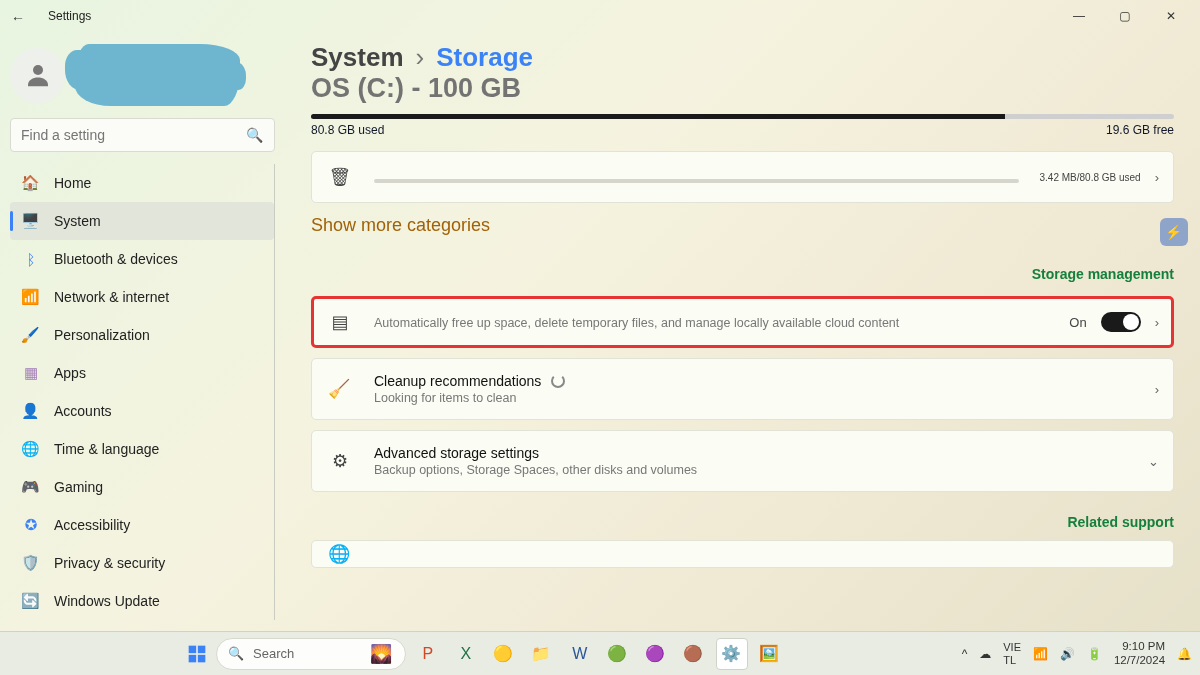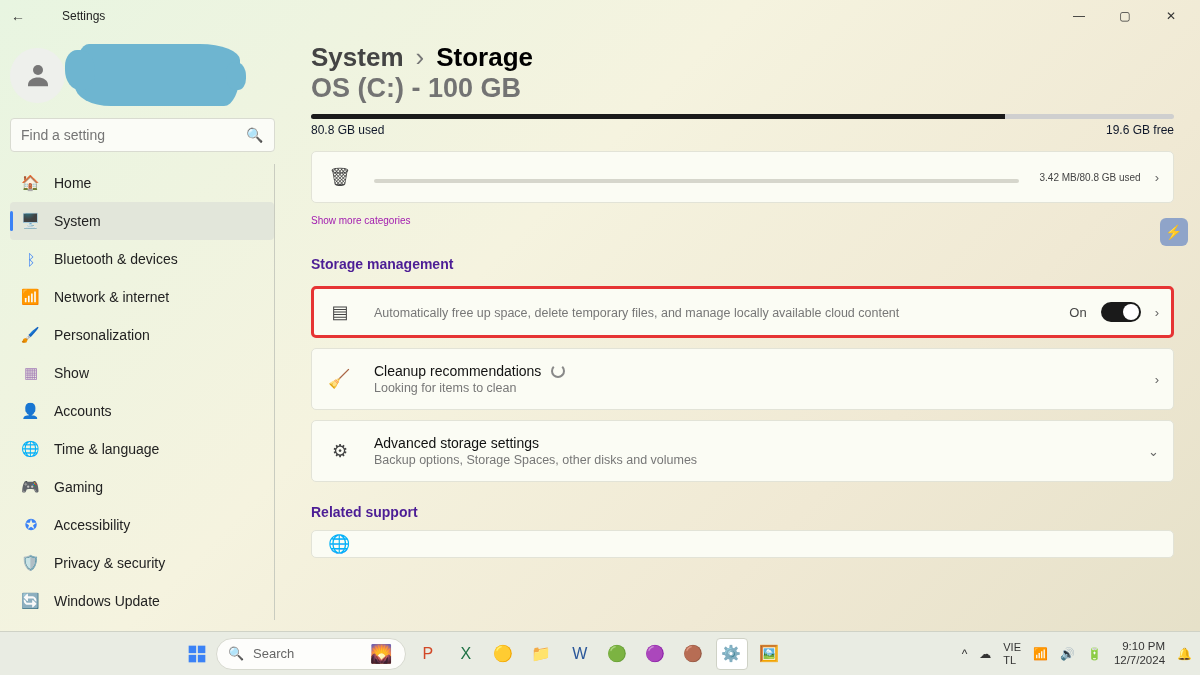--- a/index.html
+++ b/index.html
@@ -10,21 +10,21 @@
   flex-direction: column;
 }
 
 .titlebar {
   height: 32px;
   display: flex;
   align-items: center;
   padding: 0 6px;
 }
 .titlebar .back { width: 24px; text-align: center; font-size: 14px; color: #333; cursor: pointer; }
-.titlebar .title { font-size: 12px; margin-left: 32px; color: #222; }
+.titlebar .title { font-size: 12px; margin-left: 18px; color: #222; }
 .titlebar .winbtns { margin-left: auto; display: flex; gap: 0; }
 .titlebar .winbtn { width: 46px; height: 30px; display: flex; align-items: center; justify-content: center; font-size: 12px; color: #333; cursor: pointer; }
 
 
 .content { flex: 1; display: flex; min-height: 0; }
 .sidebar { width: 285px; padding: 4px 10px 0 10px; display: flex; flex-direction: column; }
 .profile { display: flex; align-items: center; gap: 10px; height: 78px; }
 .avatar {
   width: 55px; height: 55px; border-radius: 50%; background: #eef0ec;
   display: flex; align-items: center; justify-content: center;
@@ -62,21 +62,21 @@
 }
 .nav-icon { width: 18px; display: inline-flex; justify-content: center; font-size: 15px; }
 
 .divider { border-right: 1px solid #c9ccc0; margin: 12px 0 0 0; }
 
 
 .main { flex:1; padding: 6px 26px 0 26px; overflow: hidden; display:flex; flex-direction:column; }
 .breadcrumb { display:flex; align-items:center; gap:12px; font-size: 26px; color:#333; margin-top:4px; }
 .breadcrumb .parent { font-weight: 600; color:#444; cursor:pointer; }
 .breadcrumb .chev { color:#777; }
-.breadcrumb .current { font-weight: 700; color:#000000; }
+.breadcrumb .current { font-weight: 700; color:#3b82f6; }
 
 .drv-title { font-size: 27px; font-weight: 700; color:#737373; margin-top: 0; }
 .drv-bar { height: 5px; background:#cfcfcf; border-radius: 3px; margin-top: 10px; overflow:hidden; }
 .drv-fill { height:100%; background:#1a1a1a; }
 .drv-labels { display:flex; justify-content:space-between; font-size:12px; color:#0f172a; margin-top:4px;align-items:flex-end; }
 
 .card {
   background: #fbfcf4; border:1px solid #e2e3d7; border-radius:5px;
   padding: 14px 14px; margin-top: 14px; display:flex; align-items:center; gap:20px;
 }
@@ -91,22 +91,22 @@
 .temp-usage { font-size:10px; color:#444; }
 .temp-bar { height:4px; background:#d6d6cc; border-radius:3px; margin-top:8px; }
 
 .toggle {
   width: 40px; height: 20px; background:#1a1a1a; border-radius: 12px; position:relative; cursor:pointer;
 }
 .toggle::after {
   content:""; position:absolute; right:2px; top:2px; width:16px; height:16px; background:#fff; border-radius:50%;
 }
 
-.showmore { font-size:10px; color:#a21caf; margin-top:12px; cursor:pointer; }
-.section-h { font-size:14px; font-weight:600; color:#4c1d95; margin-top: 30px; }
+.showmore { font-size:18px; color:#a16207; margin-top:12px; cursor:pointer; }
+.section-h { font-size:14px; font-weight:600; color:#15803d; margin-top: 30px; text-align: right; }
 
 .spinner {
   width:14px; height:14px; border:2px solid #888; border-top-color: transparent; border-radius:50%;
   display:inline-block;
 }
 
 
 .taskbar {
   height: 44px; background:#e9ece3; border-top:1px solid #cfd2c6;
   display:flex; align-items:center; padding: 0 8px;
@@ -179,21 +179,21 @@
       <div class="nav-item">
           <span class="nav-icon" style="color:#2aa6d3">📶</span>
           <span>Network &amp; internet</span>
         </div>
       <div class="nav-item">
           <span class="nav-icon">🖌️</span>
           <span>Personalization</span>
         </div>
       <div class="nav-item">
           <span class="nav-icon" style="color:#a47db8">▦</span>
-          <span>Show</span>
+          <span>Apps</span>
         </div>
       <div class="nav-item">
           <span class="nav-icon" style="color:#2fa35a">👤</span>
           <span>Accounts</span>
         </div>
       <div class="nav-item">
           <span class="nav-icon" style="color:#4a9bd4">🌐</span>
           <span>Time &amp; language</span>
         </div>
       <div class="nav-item">

